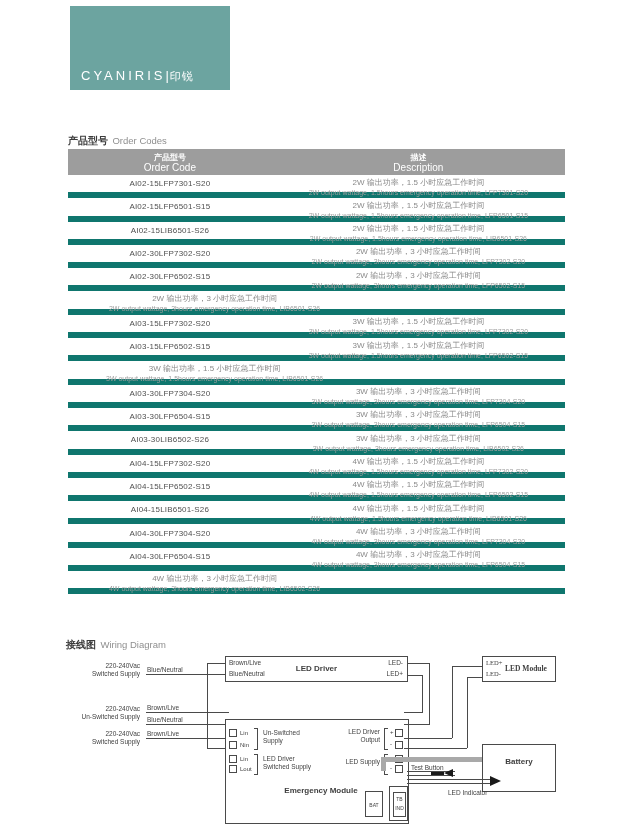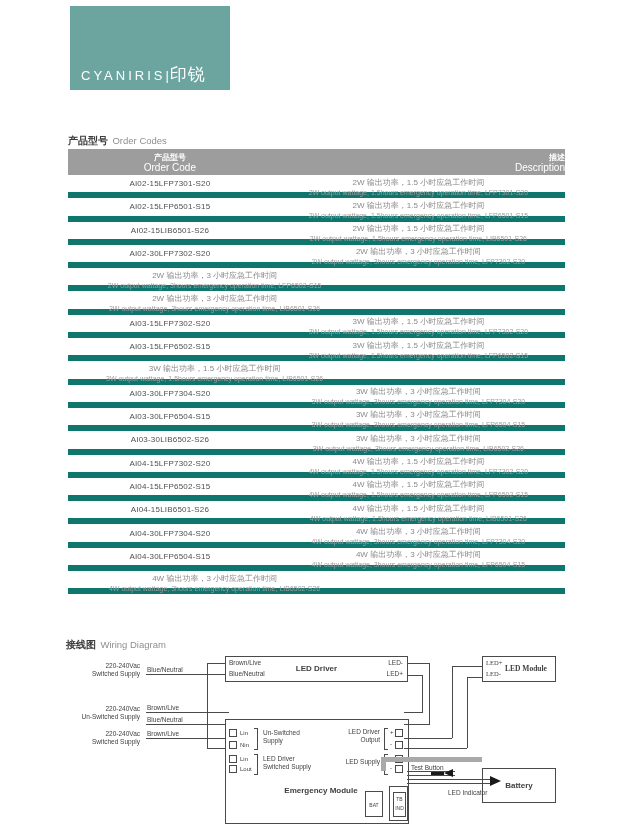--- a/index.html
+++ b/index.html
@@ -4,33 +4,33 @@
 <style>
   html,body{margin:0;padding:0;background:#ffffff;}
   .page{position:relative;width:632px;height:840px;background:#fff;overflow:hidden;
         font-family:"Liberation Sans","DejaVu Sans",sans-serif;color:#3f3f3f;}
 
   
   .logo{position:absolute;left:70px;top:6px;width:160px;height:84px;background:#6CA4A0;}
   .logo-text{position:absolute;left:11px;bottom:7px;color:#fff;font-size:13px;line-height:14px;white-space:nowrap;}
   .lg-en{letter-spacing:3px;}
   .lg-sep{margin:0 1px 0 0;font-weight:300;}
-  .lg-cn{letter-spacing:1px;font-size:17px;}
+  .lg-cn{letter-spacing:1px;font-size:11px;}
 
   
   .sec-title{position:absolute;white-space:nowrap;}
   .sec-cn{font-size:10px;font-weight:bold;color:#3b3b3b;}
   .sec-en{font-size:9.5px;color:#8f8f8f;}
 
   
   .tbl{position:absolute;left:68px;top:149px;width:497px;}
   .tbl-head{display:flex;background:#9D9D9D;height:26px;color:#fff;text-align:center;}
   .th{display:flex;flex-direction:column;justify-content:center;}
   .th1{width:41%;}
-  .th2{width:59%;align-items:flex-end;}
+  .th2{width:59%;}
   .th-cn{font-size:8px;font-weight:bold;line-height:10px;}
   .th-en{font-size:10px;line-height:9px;}
   .trow{display:flex;height:23.3px;border-bottom:6px solid #0f766e;box-sizing:border-box;}
   .cell-code{width:41%;display:flex;align-items:center;justify-content:center;
              font-size:8px;color:#4f4f4f;letter-spacing:.2px;}
   .cell-desc{width:59%;text-align:center;padding-top:2.5px;box-sizing:border-box;}
   .desc-cn{font-size:8px;color:#8a8a8a;line-height:10px;}
   .desc-en{font-size:7px;color:#9e9e9e;line-height:9px;}
 
   
@@ -103,20 +103,21 @@
         </div>
       </div>
         <div class="trow">
         <div class="cell-code">AI02-30LFP7302-S20</div>
         <div class="cell-desc">
           <div class="desc-cn">2W 输出功率，3 小时应急工作时间</div>
           <div class="desc-en">2W output wattage, 3hours emergency operation time, LFP7302-S20</div>
         </div>
       </div>
         <div class="trow">
+        <div class="cell-code">AI02-30LFP6502-S15</div>
         <div class="cell-desc">
           <div class="desc-cn">2W 输出功率，3 小时应急工作时间</div>
           <div class="desc-en">2W output wattage, 3hours emergency operation time, LFP6502-S15</div>
         </div>
       </div>
         <div class="trow">
         <div class="cell-desc">
           <div class="desc-cn">2W 输出功率，3 小时应急工作时间</div>
           <div class="desc-en">2W output wattage, 3hours emergency operation time, LIB6501-S26</div>
         </div>
@@ -309,21 +310,21 @@
   <div class="w" style="left:404px;top:748px;width:63px;"></div>
   <div class="wv" style="left:467px;top:677px;height:71px;"></div>
   <div class="w" style="left:467px;top:677px;width:15px;"></div>
 
   <div class="dbox" style="left:482px;top:656px;width:74px;height:26px;font-family:Liberation Serif, serif;">
     <div class="dlbl" style="left:3px;top:2px;">LED+</div>
     <div class="dlbl" style="left:3px;top:13px;">LED-</div>
     <div class="dlbl b" style="left:22px;top:8px;font-size:7.5px;">LED Module</div>
   </div>
 
-  <div class="dbox" style="left:482px;top:768px;width:74px;height:35px;">
+  <div class="dbox" style="left:482px;top:744px;width:74px;height:48px;">
     <div class="dlbl b" style="left:0;top:13px;width:100%;text-align:center;">Battery</div>
   </div>
 
   <div class="bus" style="left:381px;top:757px;width:101px;height:5px;"></div>
   <div class="bus" style="left:381px;top:757px;width:5px;height:14px;"></div>
 
   <div class="w" style="left:407px;top:771px;width:48px;"></div>
   <div class="w" style="left:407px;top:775px;width:48px;"></div>
   <div class="w" style="left:407px;top:779px;width:86px;"></div>
   <div class="w" style="left:407px;top:783px;width:86px;"></div>

